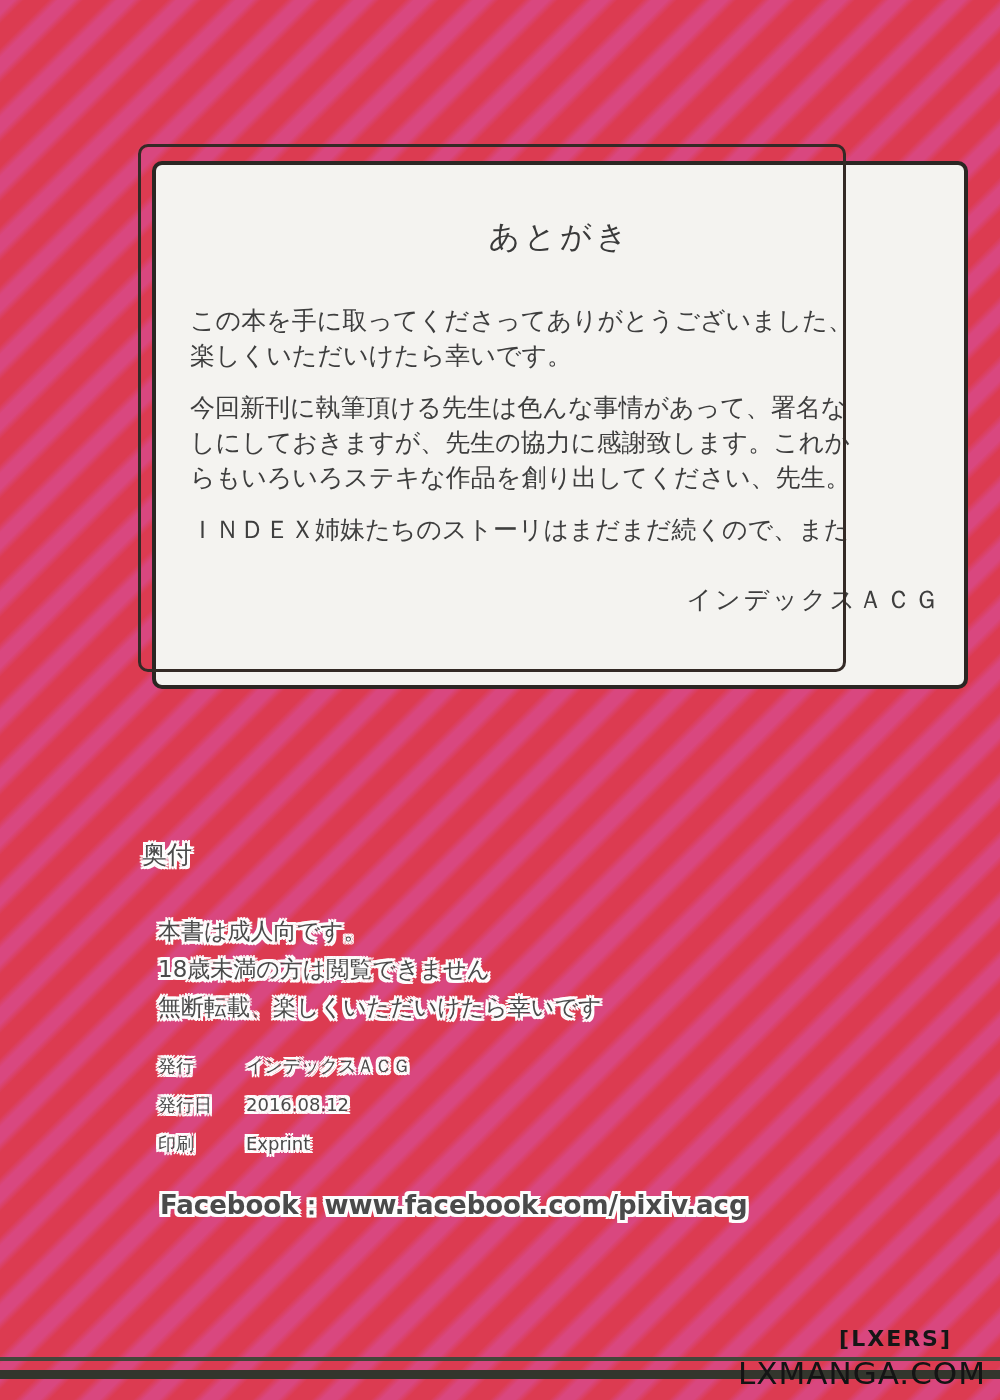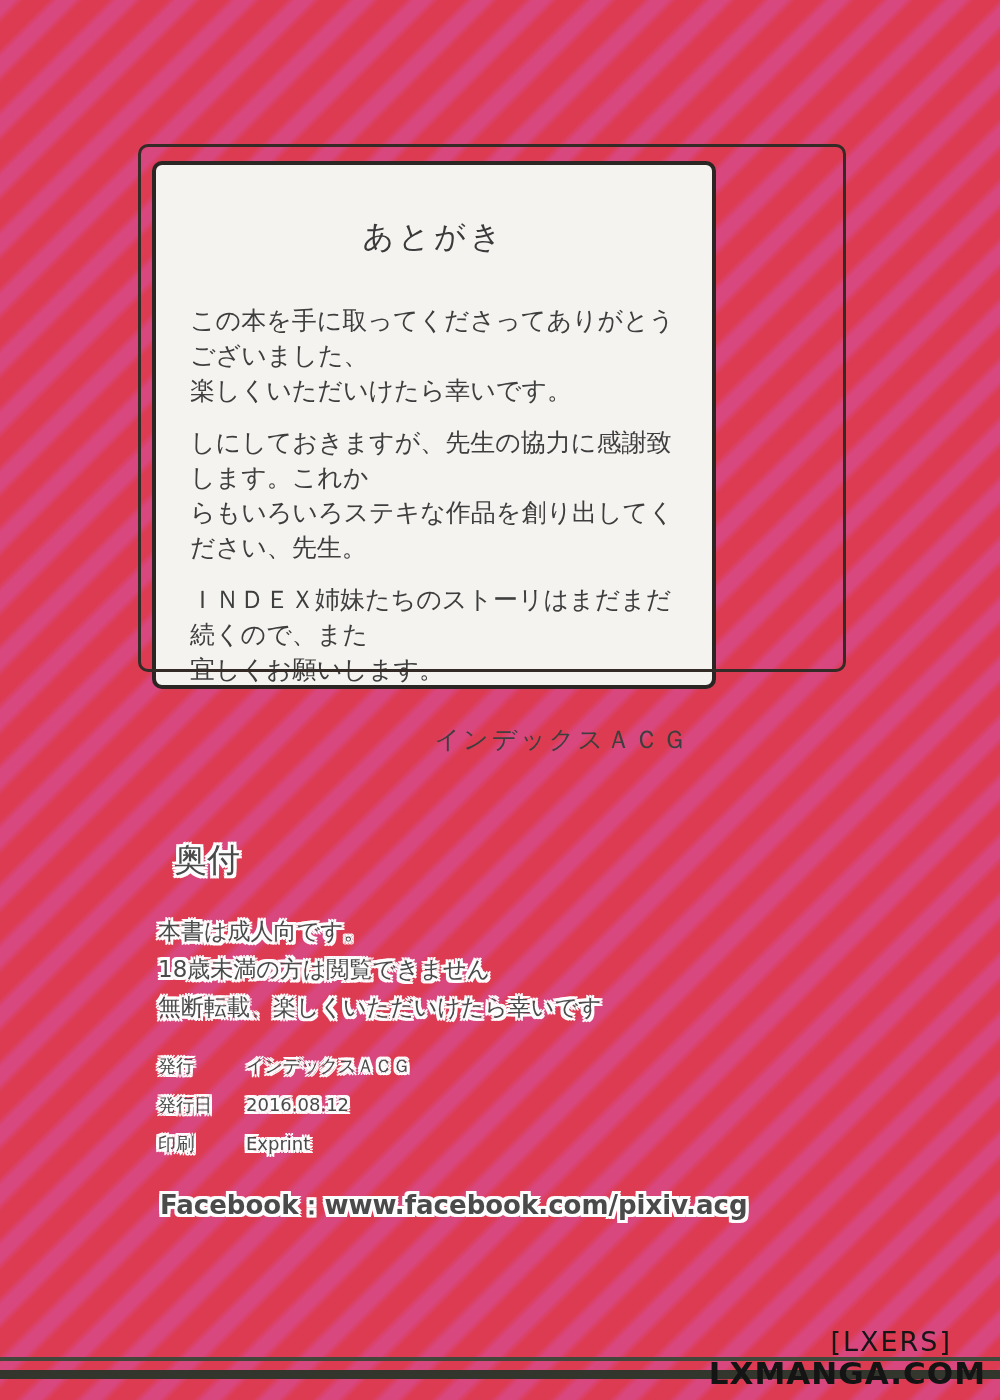--- a/index.html
+++ b/index.html
@@ -7,21 +7,21 @@
     position:relative; width:1000px; height:1400px; overflow:hidden;
     font-family:"DejaVu Sans", sans-serif;
     background:repeating-linear-gradient(135deg,
       #d9477f 0px, #d9477f 10px,
       #dc3b51 17px, #dc3b51 34px,
       #d9477f 41px, #d9477f 42px);
   }
 
   
   .ab-box {
-    position:absolute; left:152px; top:161px; width:564px; height:528px;
+    position:absolute; left:152px; top:161px; width:816px; height:528px;
     box-sizing:border-box; background:#f4f3f0;
     border:4px solid #2b2623; border-radius:10px; z-index:1;
   }
   .ab-backframe {
     position:absolute; left:138px; top:144px; width:708px; height:528px;
     box-sizing:border-box; background:transparent;
     border:3px solid #342a26; border-radius:10px; z-index:2;
     pointer-events:none;
   }
   .ab-title {
@@ -41,59 +41,59 @@
   }
 
   
   .outlined {
     color:#4a4a4a;
     text-shadow:
       -3px -3px 0 #fdfdfd, 3px -3px 0 #fdfdfd, -3px 3px 0 #fdfdfd, 3px 3px 0 #fdfdfd,
       -3px 0 0 #fdfdfd, 3px 0 0 #fdfdfd, 0 -3px 0 #fdfdfd, 0 3px 0 #fdfdfd,
       -2px -2px 0 #fdfdfd, 2px -2px 0 #fdfdfd, -2px 2px 0 #fdfdfd, 2px 2px 0 #fdfdfd;
   }
-  .colophon-heading { position:absolute; left:174px; top:840px; font-size:33px; line-height:1.2; }
+  .colophon-heading { position:absolute; left:142px; top:840px; font-size:25px; line-height:1.2; }
   .colophon-notices { position:absolute; left:158px; top:912px; font-size:23px; line-height:38px; }
   .colophon-publication { position:absolute; left:158px; top:1046px; font-size:18px; line-height:39px; }
   .pub-row { display:flex; }
   .pub-label { min-width:88px; }
   .colophon-links { position:absolute; left:160px; top:1186px; font-size:26px; line-height:38px; font-weight:bold; }
 
   
   .wm-band-thin  { position:absolute; left:0; right:0; top:1357px; height:4px;  background:#43463b; z-index:3; }
   .wm-band-thick { position:absolute; left:0; right:0; top:1370px; height:9px;  background:#33362d; z-index:3; }
   .wm-tag {
     position:absolute; right:48px; top:1326px; z-index:4;
-    font-size:27px; font-weight:normal; letter-spacing:2px; color:#161616;
+    font-size:22px; font-weight:bold; letter-spacing:2px; color:#161616;
   }
   .wm-site {
     position:absolute; right:14px; top:1355px; z-index:4;
-    font-size:31px; font-weight:bold; letter-spacing:1px; color:#141414;
+    font-size:31px; font-weight:normal; letter-spacing:1px; color:#141414;
   }
 </style>
 </head>
 <body>
 
 <div class="page">
 
   <div class="ab-box">
     <div class="ab-title">あとがき</div>
 
     <div class="ab-body">
       <div class="para">
         <div>この本を手に取ってくださってありがとうございました、</div>
         <div>楽しくいただいけたら幸いです。</div>
       </div>
       <div class="para">
+        <div>今回新刊に執筆頂ける先生は色んな事情があって、署名な</div>
         <div>しにしておきますが、先生の協力に感謝致します。これか</div>
         <div>らもいろいろステキな作品を創り出してください、先生。</div>
       </div>
       <div class="para">
         <div>ＩＮＤＥＸ姉妹たちのストーリはまだまだ続くので、また</div>
-        <div>宜しくお願いします。</div>
       </div>
     </div>
 
     <div class="ab-signature">インデックスＡＣＧ</div>
   </div>
 
   <div class="ab-backframe"></div>
 
   <div class="colophon-heading outlined">奥付</div>
 

